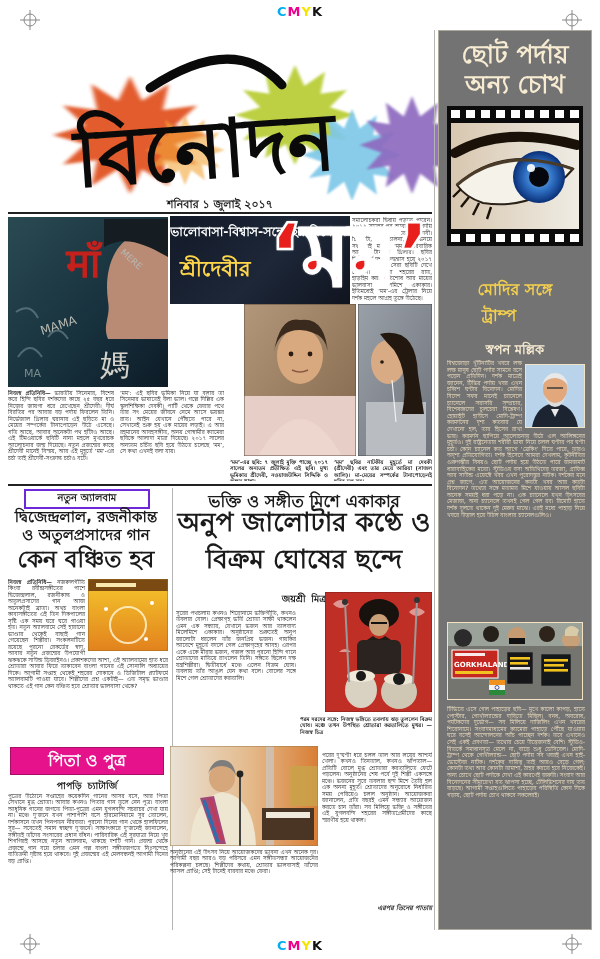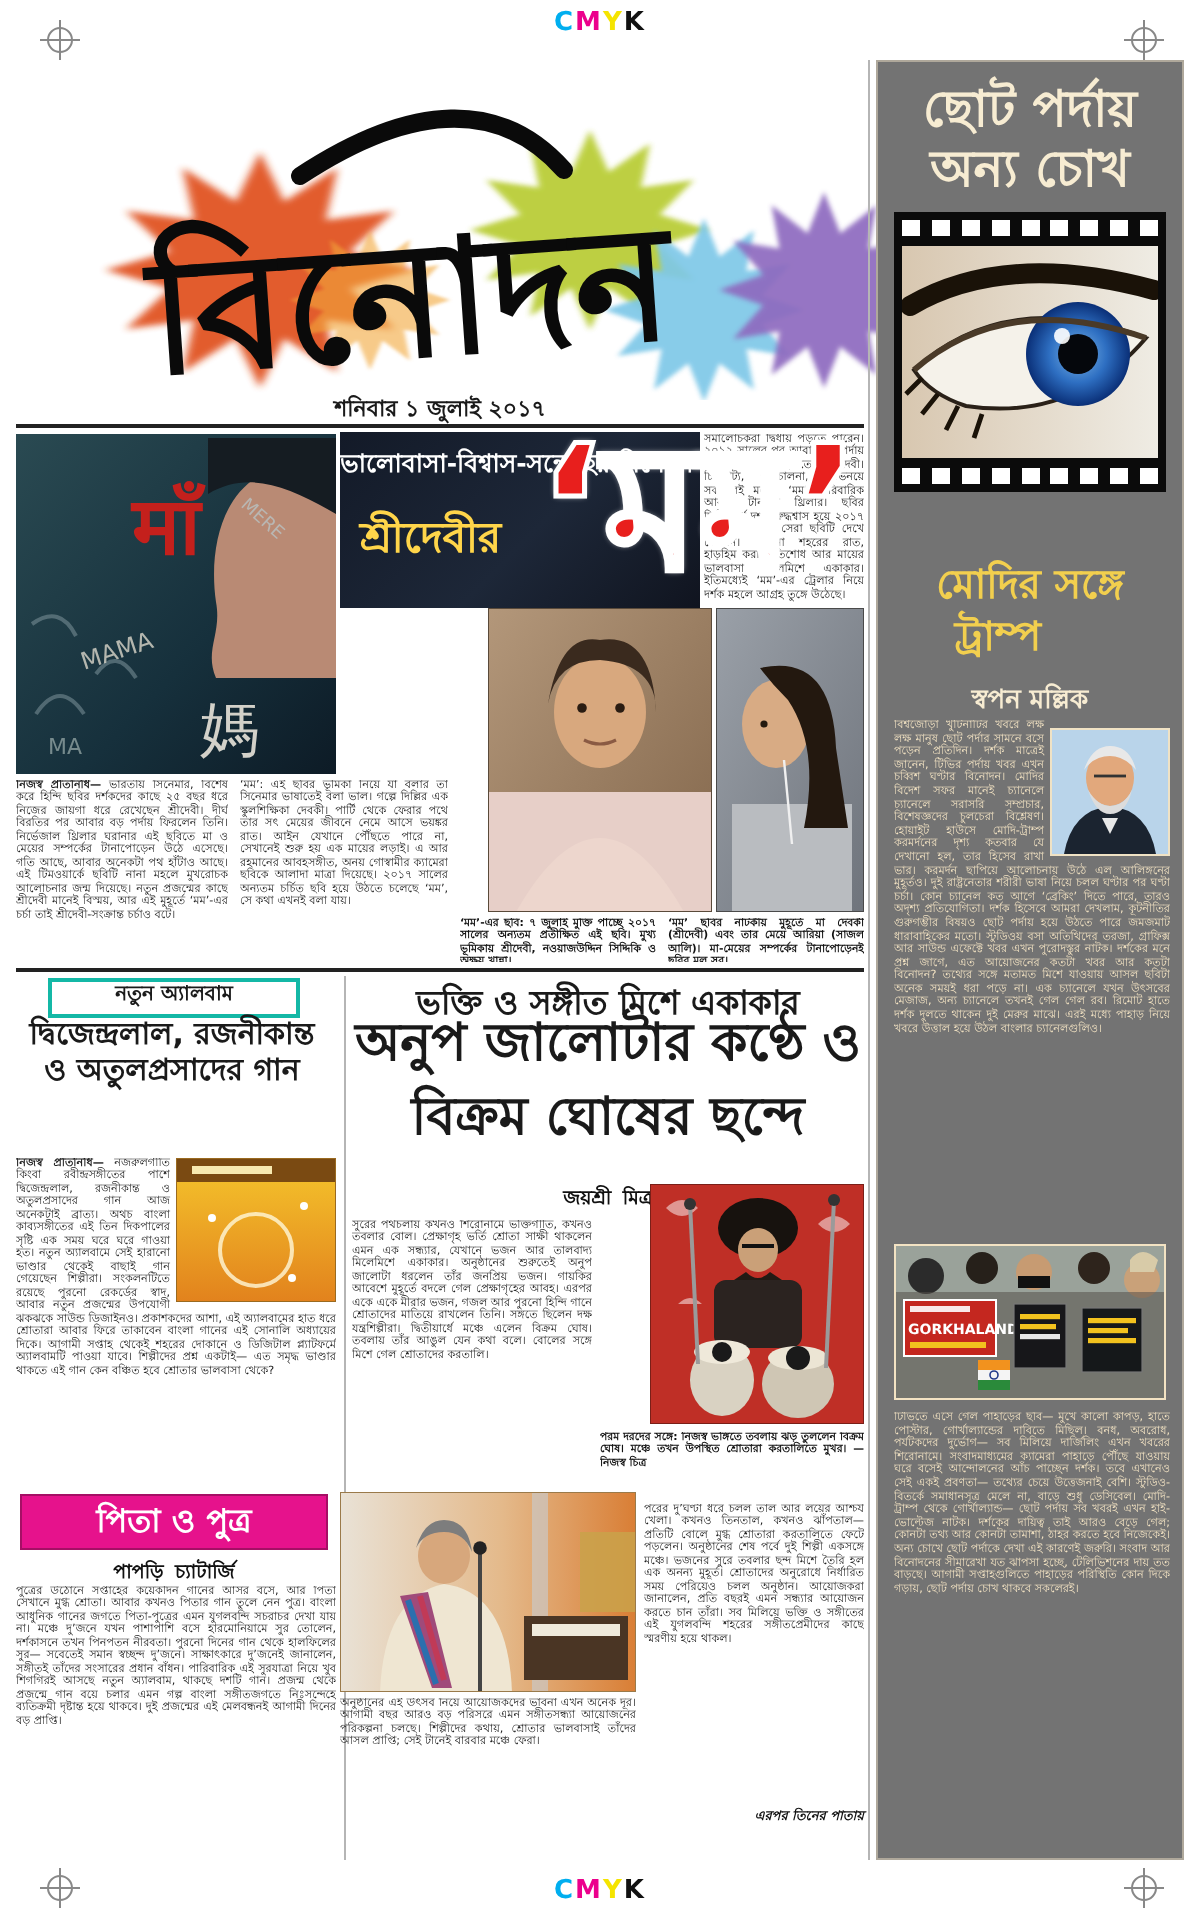--- a/index.html
+++ b/index.html
@@ -18,33 +18,33 @@
   
   .mom-dark{background:linear-gradient(135deg,#131a28 0%,#1d2738 55%,#10141f 100%);}
   .mom-kicker{color:#fff;font-weight:bold;font-size:12.5px;text-align:left;padding-top:7px;}
   .mom-name{color:#ffd54a;font-weight:bold;font-size:21px;padding:10px 0 0 10px;}
   .mom-title{font-weight:bold;font-size:86px;line-height:1;color:#e81f1d;
              -webkit-text-stroke:2.5px #ffffff;text-shadow:0 0 3px #fff,0 0 1px #fff;z-index:6;}
   .t{font-size:5.6px;line-height:1.16;text-align:justify;color:#222;overflow:hidden;}
   .cap{font-size:5.4px;line-height:1.18;text-align:justify;color:#111;overflow:hidden;font-weight:bold;}
   .lead{font-weight:bold;}
   
-  .album-label{border:2px solid #14b8a6;font-size:10px;font-weight:bold;text-align:center;line-height:14px;background:#fff;}
+  .album-label{border:2px solid #6d28d9;font-size:10px;font-weight:bold;text-align:center;line-height:14px;background:#fff;}
   .h-sm{font-size:15px;font-weight:bold;text-align:center;line-height:1.15;}
   .h-big{font-size:23px;font-weight:bold;text-align:center;line-height:1.05;}
   .pink-box{background:#e6128c;color:#fff;font-size:16px;font-weight:bold;text-align:center;line-height:26px;border:1px solid #a50f65;}
   .byline{font-size:9.5px;font-weight:bold;text-align:center;color:#111;font-family:Liberation Mono, monospace;}
   
   .kicker2{font-size:16.5px;font-weight:bold;text-align:center;}
   .h-xl{font-size:26px;font-weight:bold;text-align:center;line-height:1.05;}
   .contin{font-size:6.5px;font-weight:bold;font-style:italic;text-align:right;color:#111;}
   
   .tv{background:#737373;box-shadow:inset 0 0 0 1px rgba(248,233,205,.45);}
   .tv-h{color:#f7ecd2;font-size:25px;font-weight:bold;text-align:center;line-height:1.2;}
-  .tv-head{color:#f2cf4e;font-size:20px;font-weight:bold;text-align:center;line-height:1.2;}
+  .tv-head{color:#f2cf4e;font-size:16px;font-weight:bold;text-align:center;line-height:1.2;}
   .tv-by{color:#f7ecd2;font-size:13px;font-weight:bold;text-align:center;}
   .tr{font-size:5.6px;line-height:1.18;text-align:justify;color:#f3e3c3;overflow:hidden;}
   .strip{background:#0b0b0b;}
   .sprockets{display:flex;justify-content:space-between;padding:0 4px;}
   .sq{width:9px;height:8px;background:#fff;display:inline-block;}
   .vline{background:#b5b5b5;width:1px;}
 </style>
 </head>
 <body>
 
@@ -148,20 +148,21 @@
   <div class="abs t" style="left:120px;top:390px;width:104px;height:90px;">‘মম’: এই ছবির ভূমিকা নিয়ে যা বলার তা সিনেমার ভাষাতেই বলা ভাল। গল্পে দিল্লির এক স্কুলশিক্ষিকা দেবকী। পার্টি থেকে ফেরার পথে তার সৎ মেয়ের জীবনে নেমে আসে ভয়ঙ্কর রাত। আইন যেখানে পৌঁছতে পারে না, সেখানেই শুরু হয় এক মায়ের লড়াই। এ আর রহমানের আবহসঙ্গীত, অনয় গোস্বামীর ক্যামেরা ছবিকে আলাদা মাত্রা দিয়েছে। ২০১৭ সালের অন্যতম চর্চিত ছবি হয়ে উঠতে চলেছে ‘মম’, সে কথা এখনই বলা যায়।</div>
   <div class="abs cap" style="left:230px;top:459px;width:98px;height:22px;">‘মম’-এর ছবি: ৭ জুলাই মুক্তি পাচ্ছে ২০১৭ সালের অন্যতম প্রতীক্ষিত এই ছবি। মুখ্য ভূমিকায় শ্রীদেবী, নওয়াজউদ্দিন সিদ্দিকি ও অক্ষয় খান্না।</div>
   <div class="abs cap" style="left:334px;top:459px;width:98px;height:22px;">‘মম’ ছবির নাটকীয় মুহূর্তে মা দেবকী (শ্রীদেবী) এবং তার মেয়ে আরিয়া (সাজল আলি)। মা-মেয়ের সম্পর্কের টানাপোড়েনই ছবির মূল সুর।</div>
 
   <div class="abs rule" style="left:8px;top:484px;width:424px;height:2px;"></div>
   <div class="abs vline" style="left:172px;top:488px;height:442px;"></div>
 
   <div class="abs album-label" style="left:24px;top:489px;width:122px;height:16px;">নতুন অ্যালবাম</div>
   <div class="abs h-sm" style="left:6px;top:509px;width:160px;">দ্বিজেন্দ্রলাল, রজনীকান্ত</div>
   <div class="abs h-sm" style="left:6px;top:527px;width:160px;">ও অতুলপ্রসাদের গান</div>
+  <div class="abs h-big" style="left:6px;top:547px;width:160px;">কেন বঞ্চিত হব</div>
 
   <div class="abs t" style="left:8px;top:579px;width:160px;height:164px;">
     <svg style="float:right;margin:0 0 2px 3px" width="80" height="72" viewBox="0 0 80 72">
       <defs>
           <linearGradient id="al" x1="0" y1="0" x2="0" y2="1">
             <stop offset="0" stop-color="#f5c62c"></stop>
             <stop offset="1" stop-color="#e2821d"></stop>
           </linearGradient>
         </defs>
       <rect width="80" height="72" fill="url(#al)"></rect>

